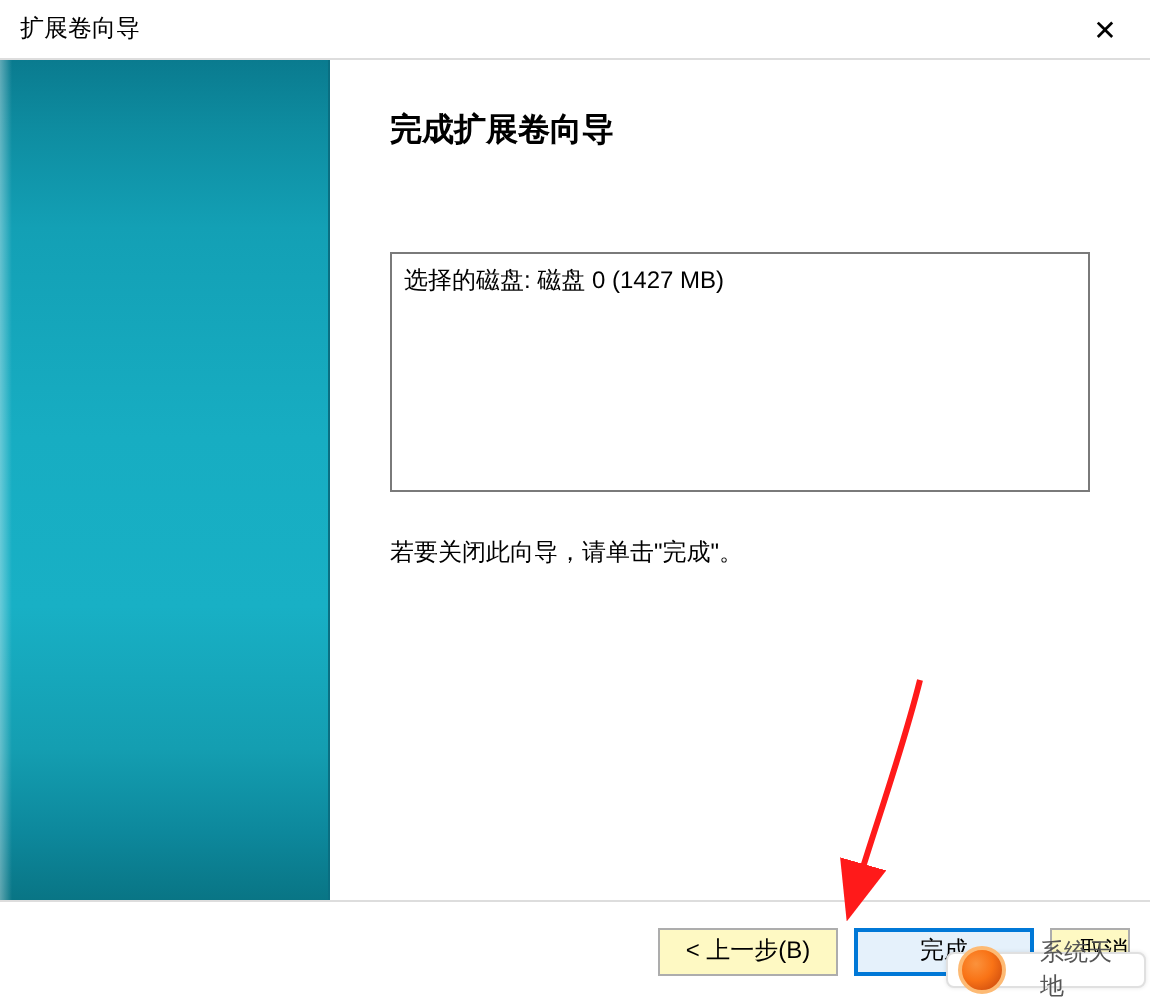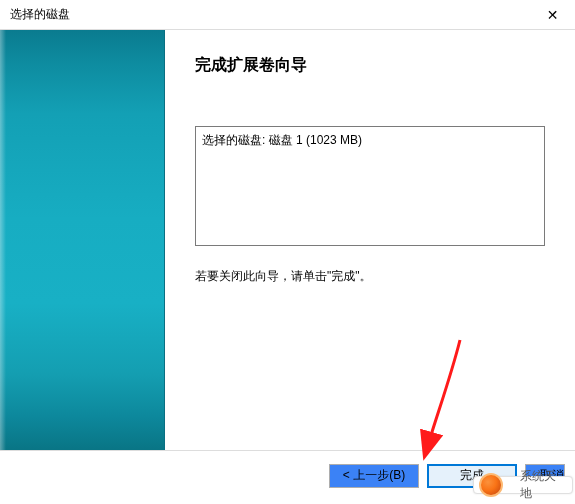--- a/index.html
+++ b/index.html
@@ -94,21 +94,21 @@
     justify-content: flex-end;
     align-items: center;
     padding-right: 10px;
     gap: 8px;
     position: relative;
   }
   .btn {
     min-width: 90px;
     height: 24px;
     border: 1px solid #adadad;
-    background: #3b82f6;
+    background: #fef9c3;
     font-size: 12px;
     display: flex;
     align-items: center;
     justify-content: center;
     cursor: pointer;
     padding: 0 10px;
     font-family: inherit;
   }
   .btn.default {
     border: 2px solid #0078d7;
@@ -154,32 +154,32 @@
     border-radius:50%;
     background: radial-gradient(circle at 35% 35%, #fb923c 0%, #f97316 45%, #c2410c 100%);
     border:2px solid #fdba74;
     flex:0 0 auto;
   }
 </style>
 </head>
 <body>
 
 <div class="titlebar">
-  <span class="title">选择的磁盘</span>
+  <span class="title">扩展卷向导</span>
   <div class="close">
     <span>✕</span>
   </div>
 </div>
 
 <div class="content">
   <div class="side-panel"></div>
   <div class="main-panel">
     <div class="heading">完成扩展卷向导</div>
     <div class="listbox">
-      <div class="listbox-item">选择的磁盘: 磁盘 1 (1023 MB)</div>
+      <div class="listbox-item">选择的磁盘: 磁盘 0 (1427 MB)</div>
     </div>
     <div class="hint">若要关闭此向导，请单击"完成"。</div>
   </div>
 </div>
 
 <div class="button-row">
   <button class="btn">
     <span>&lt; 上一步(B)</span>
   </button>
   <button class="btn default">

